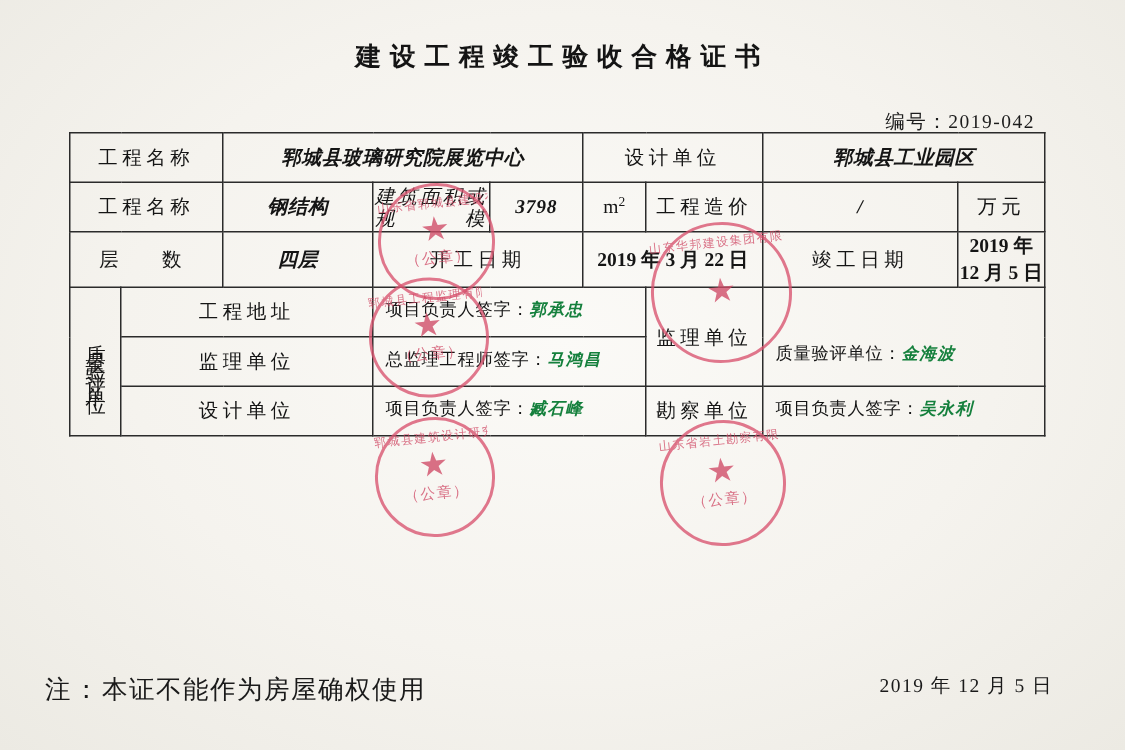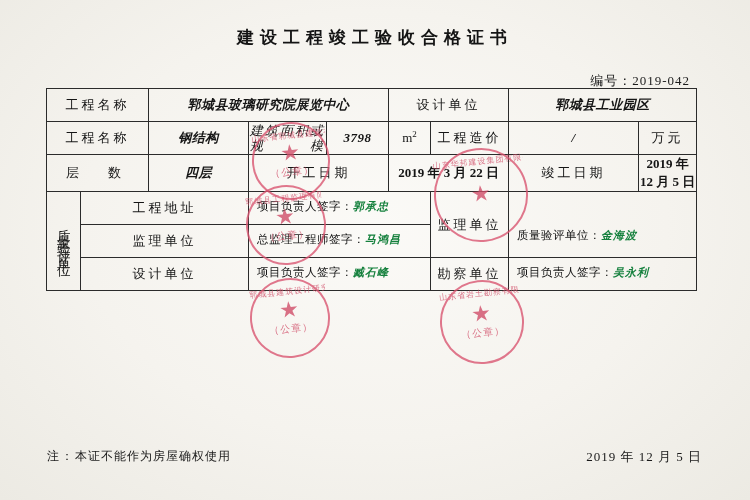--- a/index.html
+++ b/index.html
@@ -166,23 +166,23 @@
     margin-top: 1px;
     letter-spacing: 1px;
   }
   .stamp.s1 { width: 74px; height: 74px; top: 122px; left: 252px; }
   .stamp.s2 { width: 76px; height: 76px; top: 185px; left: 246px; }
   .stamp.s3 { width: 76px; height: 76px; top: 278px; left: 250px; }
   .stamp.s4 { width: 90px; height: 90px; top: 148px; left: 434px; }
   .stamp.s5 { width: 80px; height: 80px; top: 280px; left: 440px; }
   .footnote {
     position: absolute;
-    left: 47px;
+    left: 30px;
     top: 448px;
-    font-size: 12px;
+    font-size: 17px;
     letter-spacing: 1px;
   }
   .footdate {
     position: absolute;
     right: 48px;
     top: 448px;
     font-size: 13px;
     letter-spacing: 1px;
   }
   .note-prefix {

